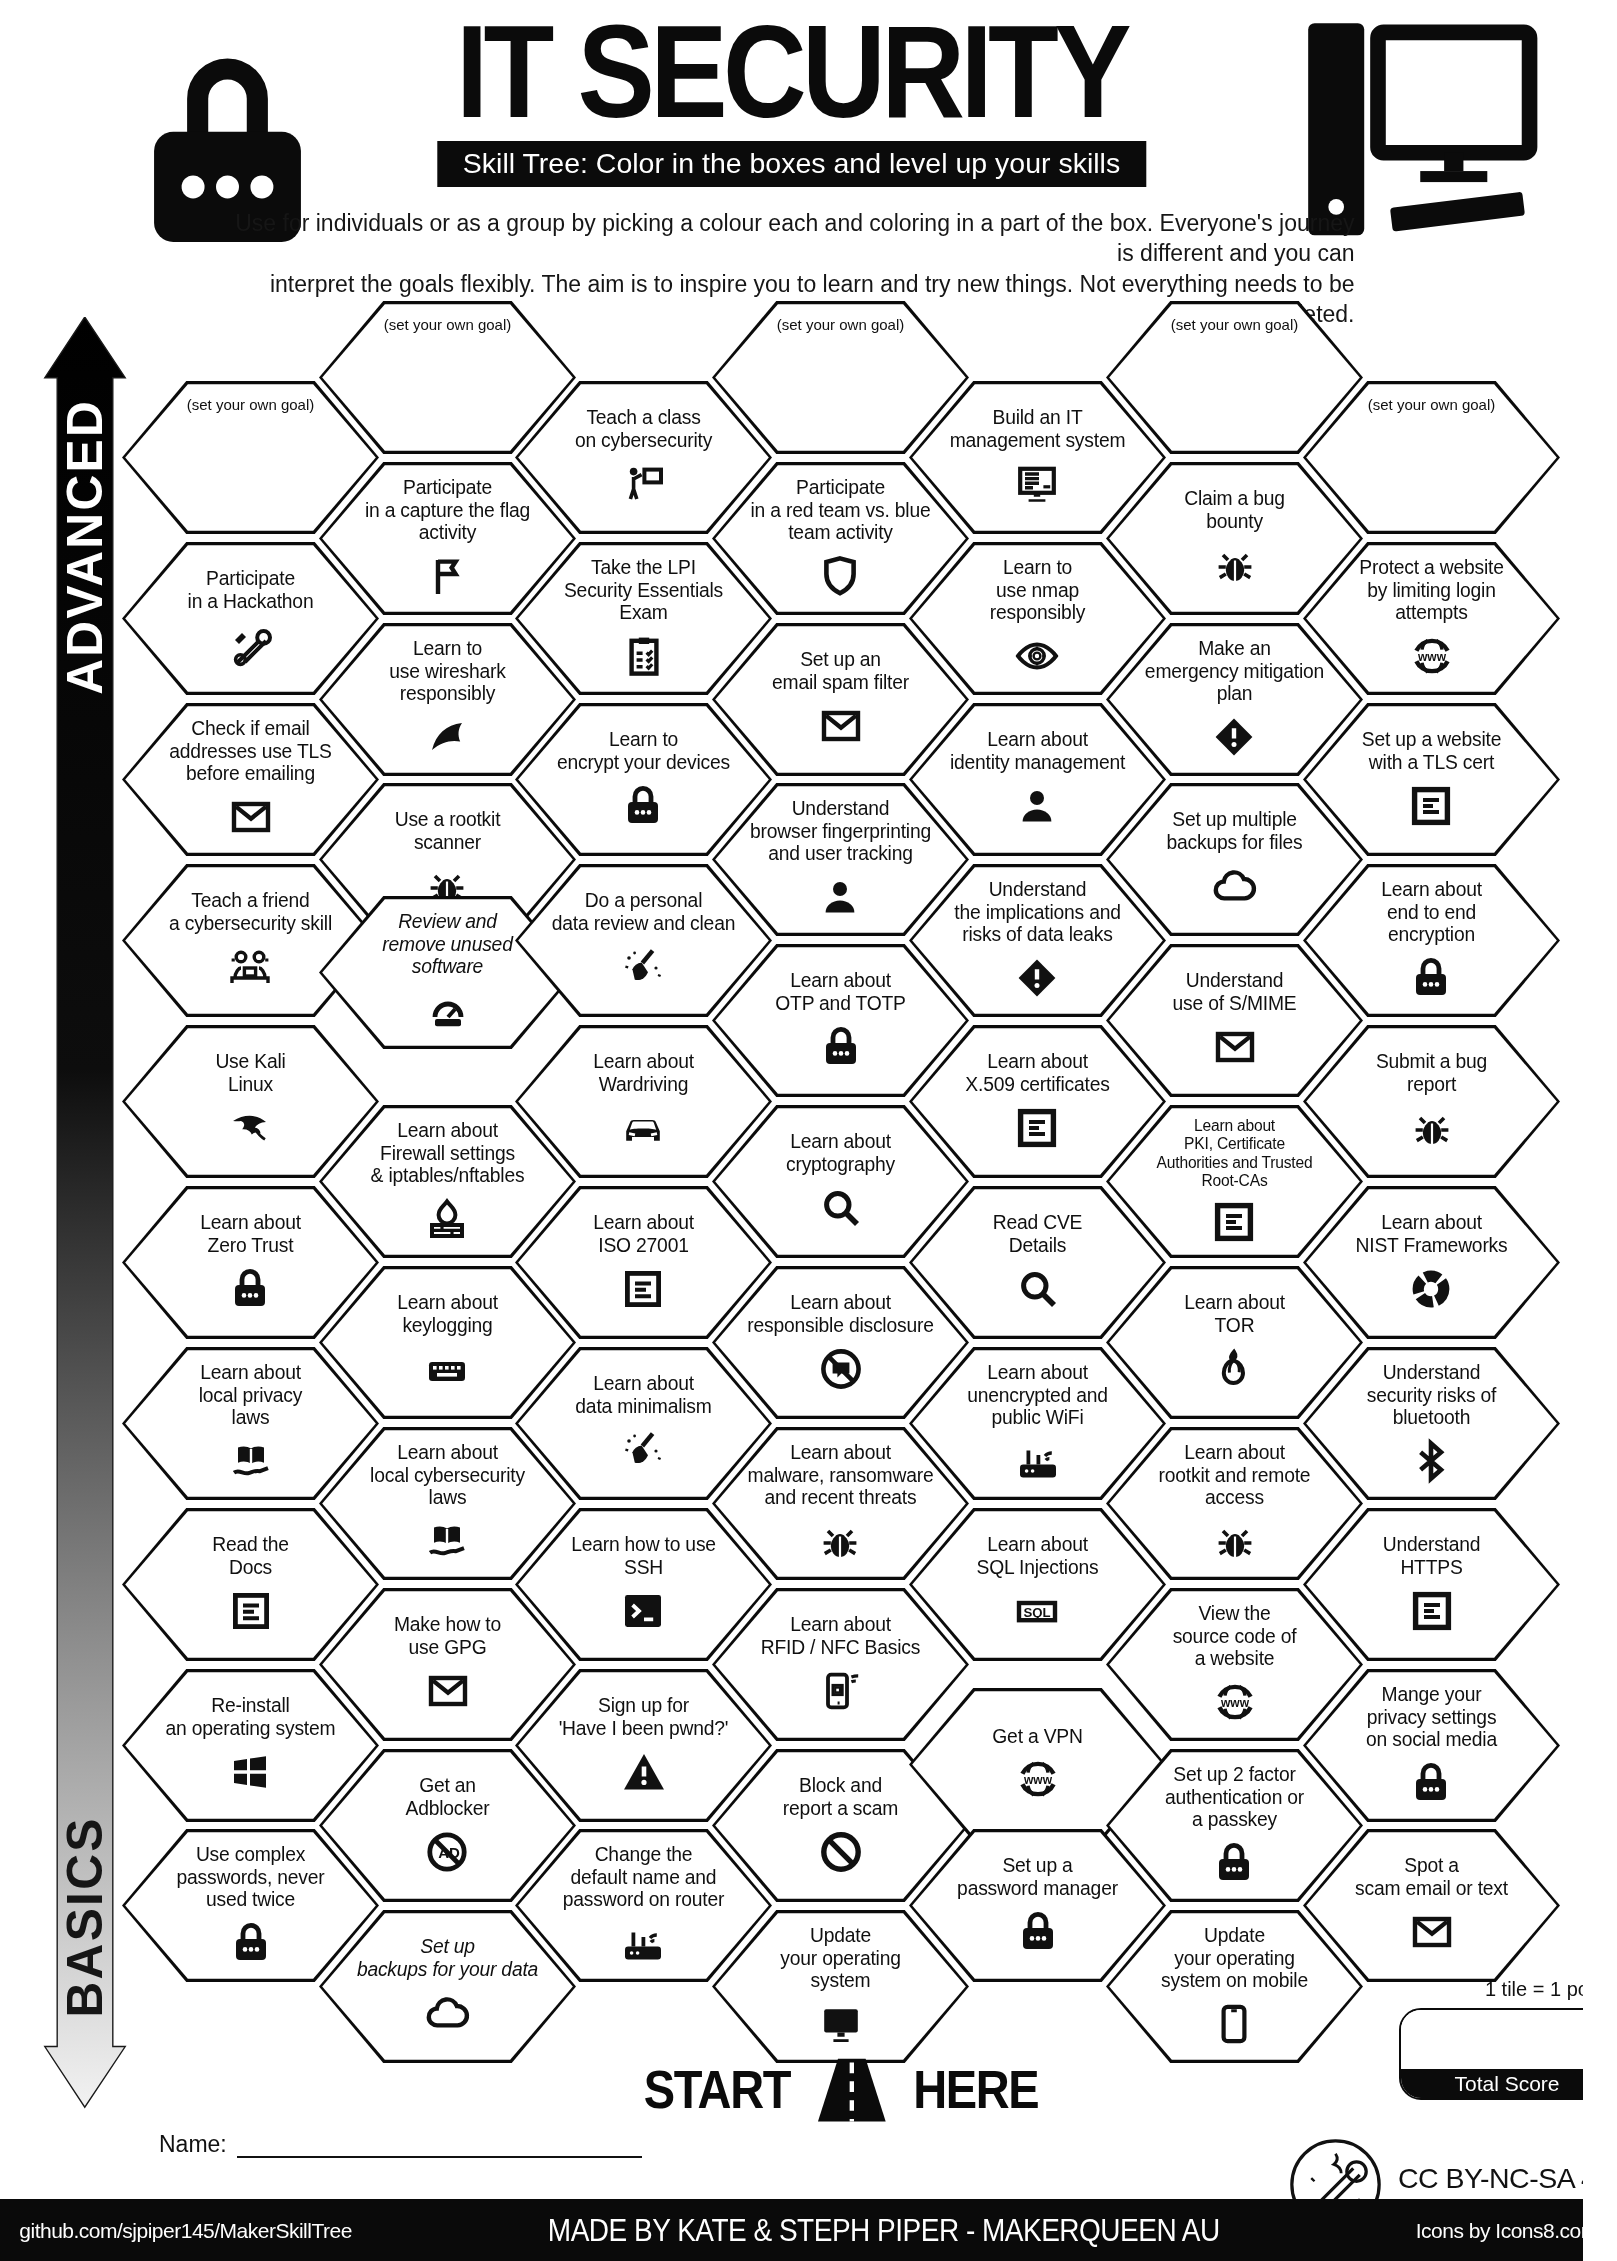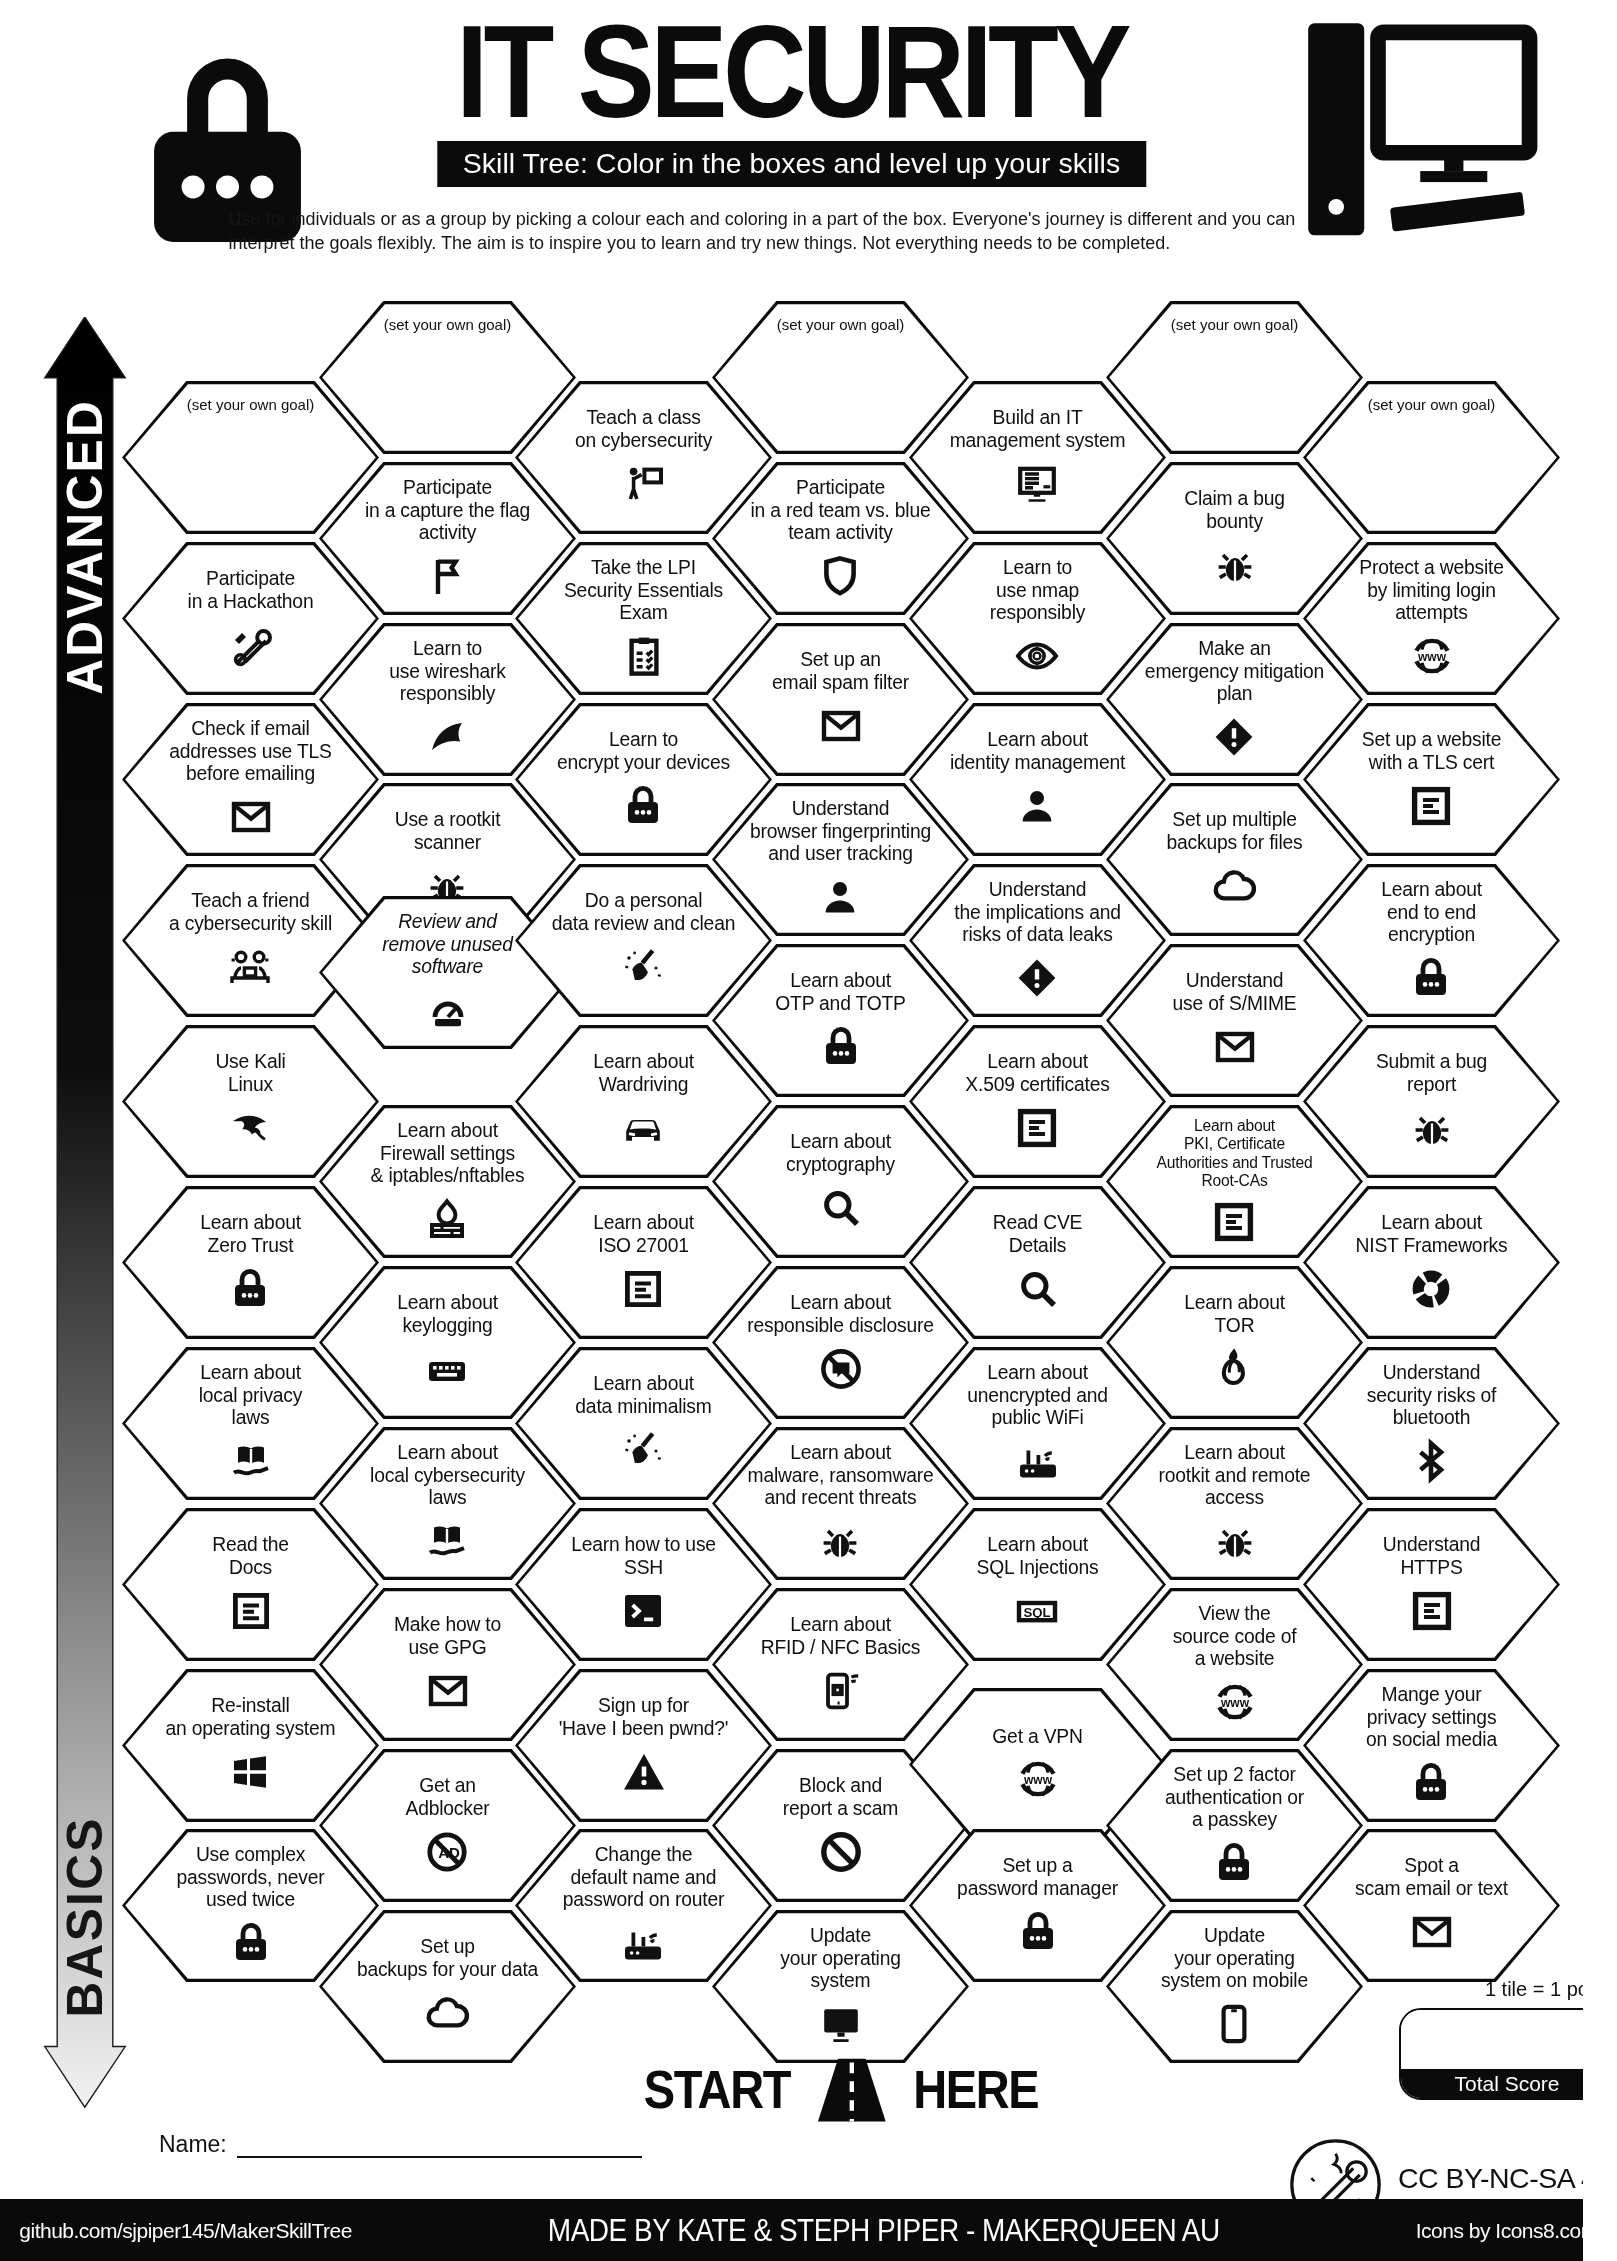--- a/index.html
+++ b/index.html
@@ -5,21 +5,21 @@
   html,body{margin:0;padding:0;background:#fff;}
   #page{position:relative;width:1583px;height:2261px;background:#fff;overflow:hidden;
         font-family:"Liberation Sans",sans-serif;color:#111;}
   
   #title{position:absolute;left:50%;top:3.7px;transform:translateX(-50%) scaleY(1.14);
          font-size:116px;font-weight:bold;letter-spacing:-4.6px;white-space:nowrap;color:#0b0b0b;}
   #subtitle{position:absolute;left:50%;top:141px;transform:translateX(-50%);
             background:#0b0b0b;color:#fff;font-size:28.5px;letter-spacing:0;
             padding:6.4px 26px;white-space:nowrap;}
   #desc{position:absolute;left:50%;top:208px;transform:translateX(-50%);width:1126px;
-        text-align:left;font-size:18px;line-height:1.32;color:#161616;}
+        text-align:right;font-size:23px;line-height:1.32;color:#161616;}
   .hdr-icon{position:absolute;}
   
   #axis{position:absolute;left:40px;top:317px;}
   #axis text{font-family:"Liberation Sans",sans-serif;font-weight:bold;}
   
   .hexa{position:absolute;width:257px;height:153px;background:#0b0b0b;
         clip-path:polygon(0% 50%,25% 0%,75% 0%,100% 50%,75% 100%,25% 100%);}
   .hexa-in{position:absolute;inset:3.2px;background:#fff;
         clip-path:polygon(0% 50%,25% 0%,75% 0%,100% 50%,75% 100%,25% 100%);
         display:flex;align-items:center;justify-content:center;}
@@ -396,21 +396,21 @@
             <div class="hex-icon">
               <svg viewBox="0 0 24 24">
                 <circle cx="12" cy="12" r="8.6" fill="none" stroke="#111" stroke-width="2.4"></circle>
                 <path d="M6 6l12 12" stroke="#111" stroke-width="2.4"></path>
                 <text x="7.6" y="14.8" font-size="7.5" font-family="sans-serif" font-weight="bold" fill="#111">AD</text>
               </svg>
             </div>
           </div>
         </div>
       </div>
-      <div class="hexa" style="left: 319px; top: 1910px;">
+      <div class="hexa" style="left: 319px; top: 1910px; font-style: italic;">
         <div class="hexa-in">
           <div class="hex-content">
             <div class="hex-label">Set up
 backups for your data</div>
             <div class="hex-icon">
               <svg viewBox="0 0 24 24">
                 <path d="M7.3 18.2a4.2 4.2 0 0 1-.4-8.4 5.2 5.2 0 0 1 10-1.3 3.6 3.6 0 0 1 .4 9.7z" fill="none" stroke="#111" stroke-width="2.2"></path>
               </svg>
             </div>
           </div>

